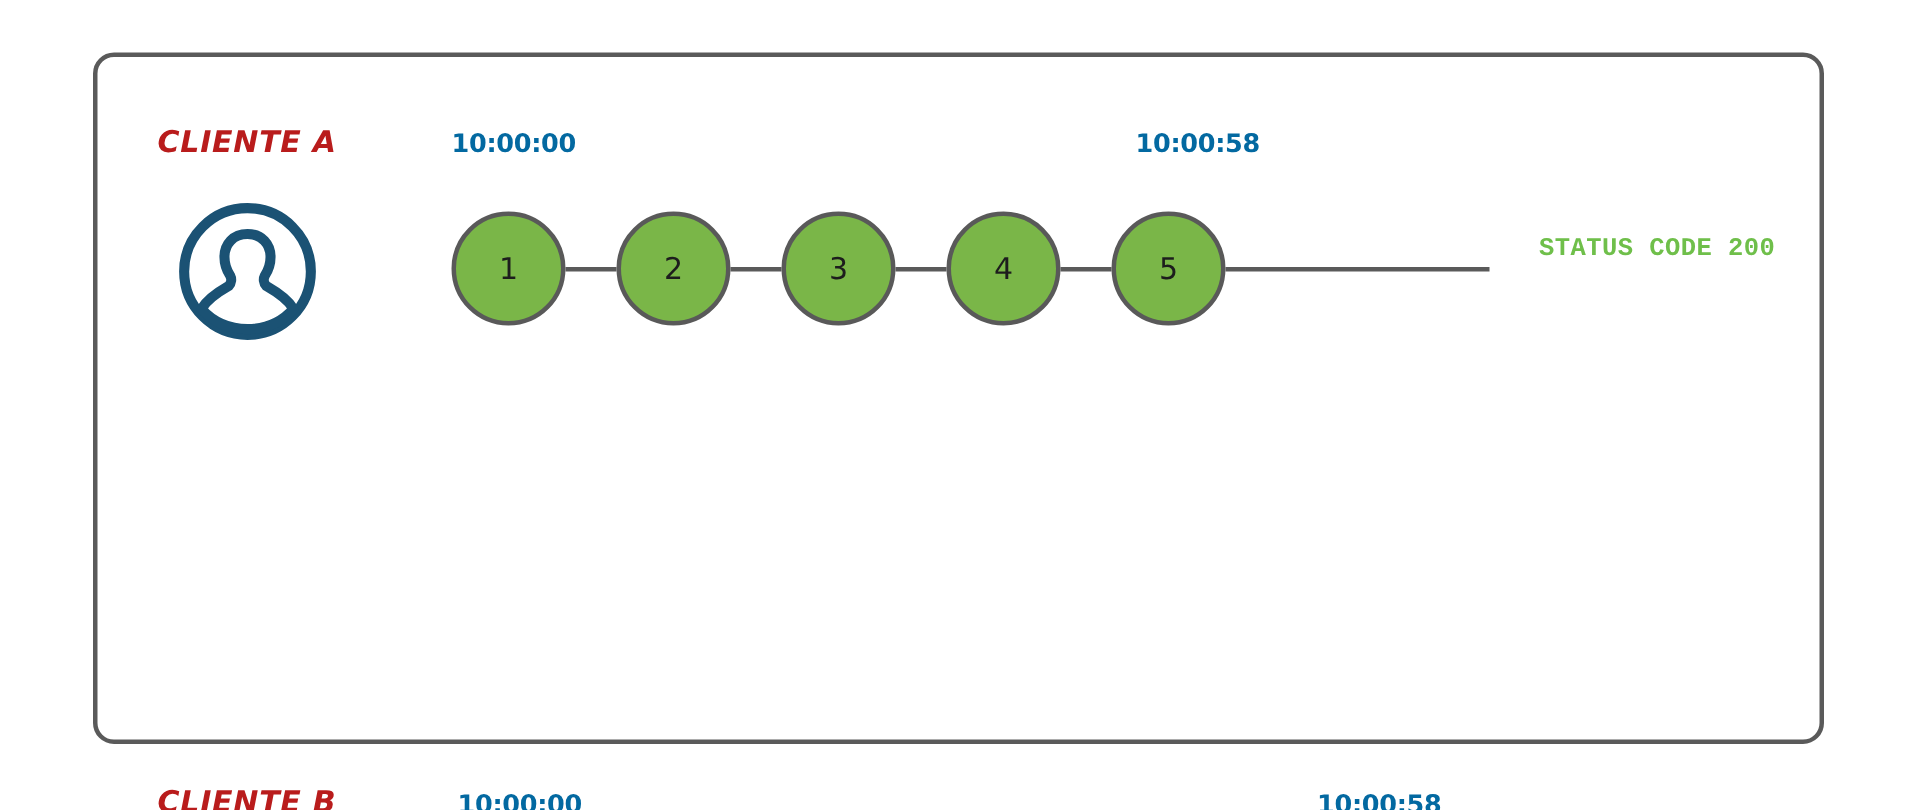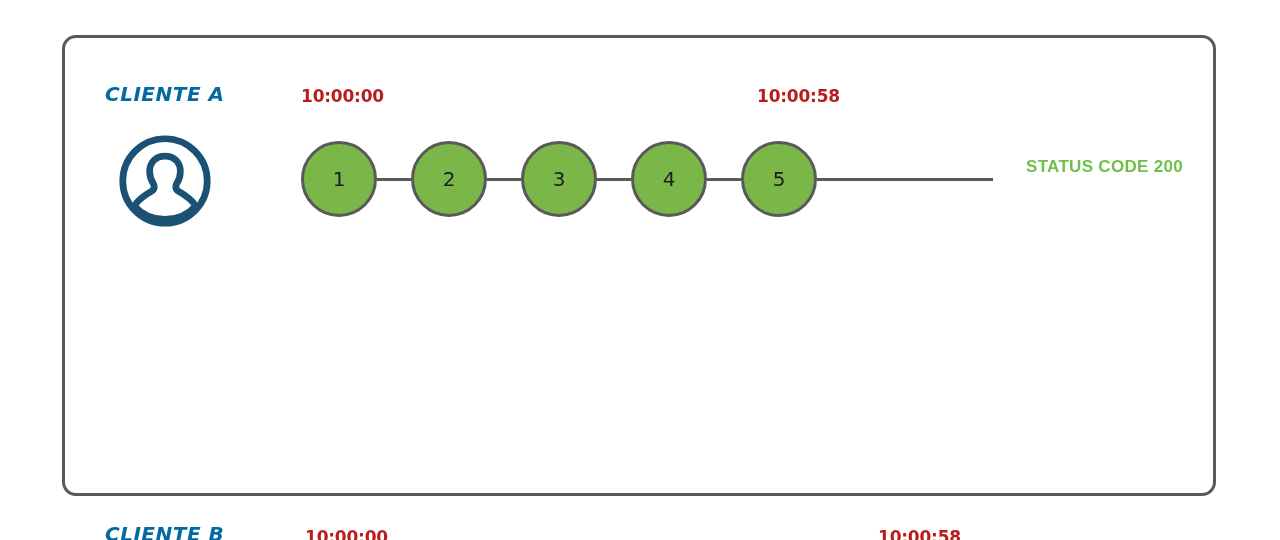--- a/index.html
+++ b/index.html
@@ -46,42 +46,42 @@
 
   
   .client-label {
     position: absolute;
     left: 105px;
     font-family: "DejaVu Sans", sans-serif;
     font-size: 20px;
     font-weight: 600;
     font-style: italic;
     letter-spacing: 0.5px;
-    color: #0369a1;
+    color: #b91c1c;
     white-space: nowrap;
   }
   .row-a .client-label { top: 82px; }
   .row-b .client-label { top: 300px; }
 
   
   .avatar {
     position: absolute;
     left: 117px;
     width: 96px;
     height: 96px;
   }
   .row-a .avatar { top: 133px; }
 
   
   .timestamp {
     position: absolute;
     font-family: "DejaVu Sans", sans-serif;
     font-size: 17px;
     font-weight: bold;
-    color: #b91c1c;
+    color: #0369a1;
     white-space: nowrap;
     letter-spacing: -0.2px;
   }
 
   
   .chain {
     position: absolute;
     height: 80px;
   }
   .row-a .chain { left: 301px; top: 141px; }
@@ -115,21 +115,21 @@
     position: absolute;
     height: 3px;
     background: #5a5a5a;
     top: 37px;
     z-index: 1;
   }
 
   
   .status {
     position: absolute;
-    font-family: Liberation Sans, sans-serif;
+    font-family: Liberation Mono, monospace;
     text-align: left;
     white-space: nowrap;
     line-height: 1.18;
   }
   .status .line1 {
     font-size: 17px;
     font-weight: 600;
     letter-spacing: 0.3px;
   }
   .status.ok  { color: #6fbf4a; }

